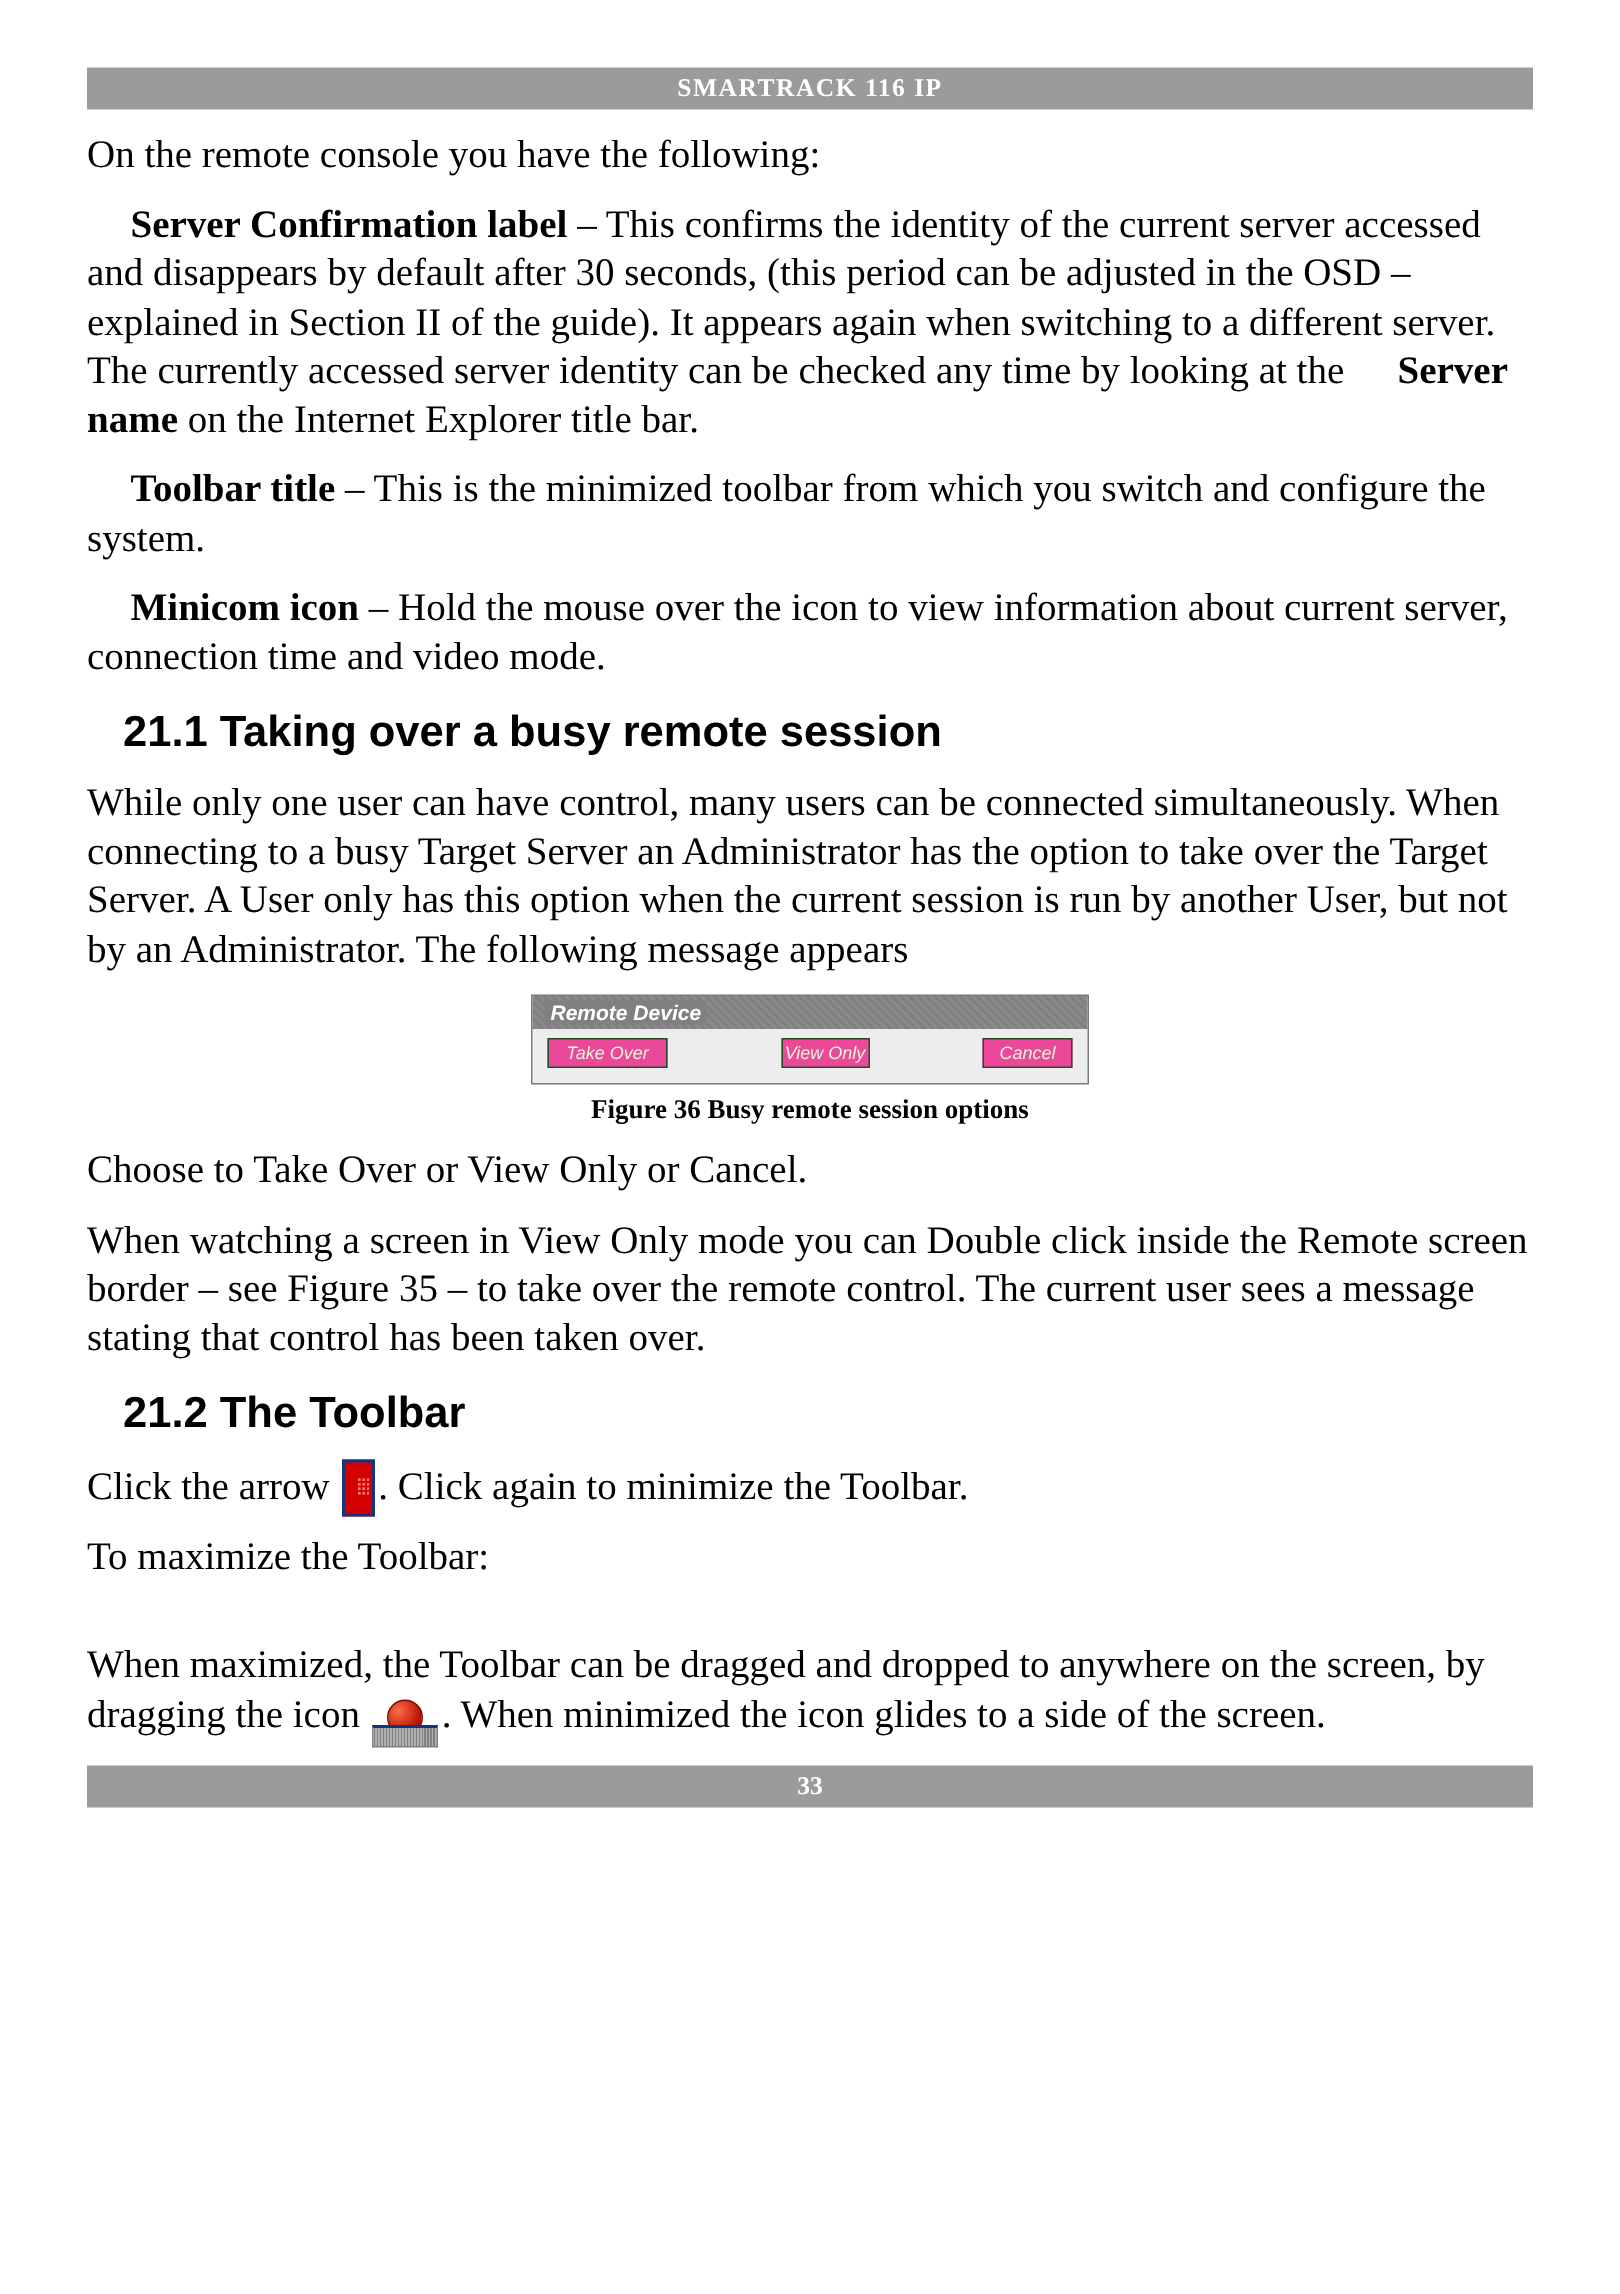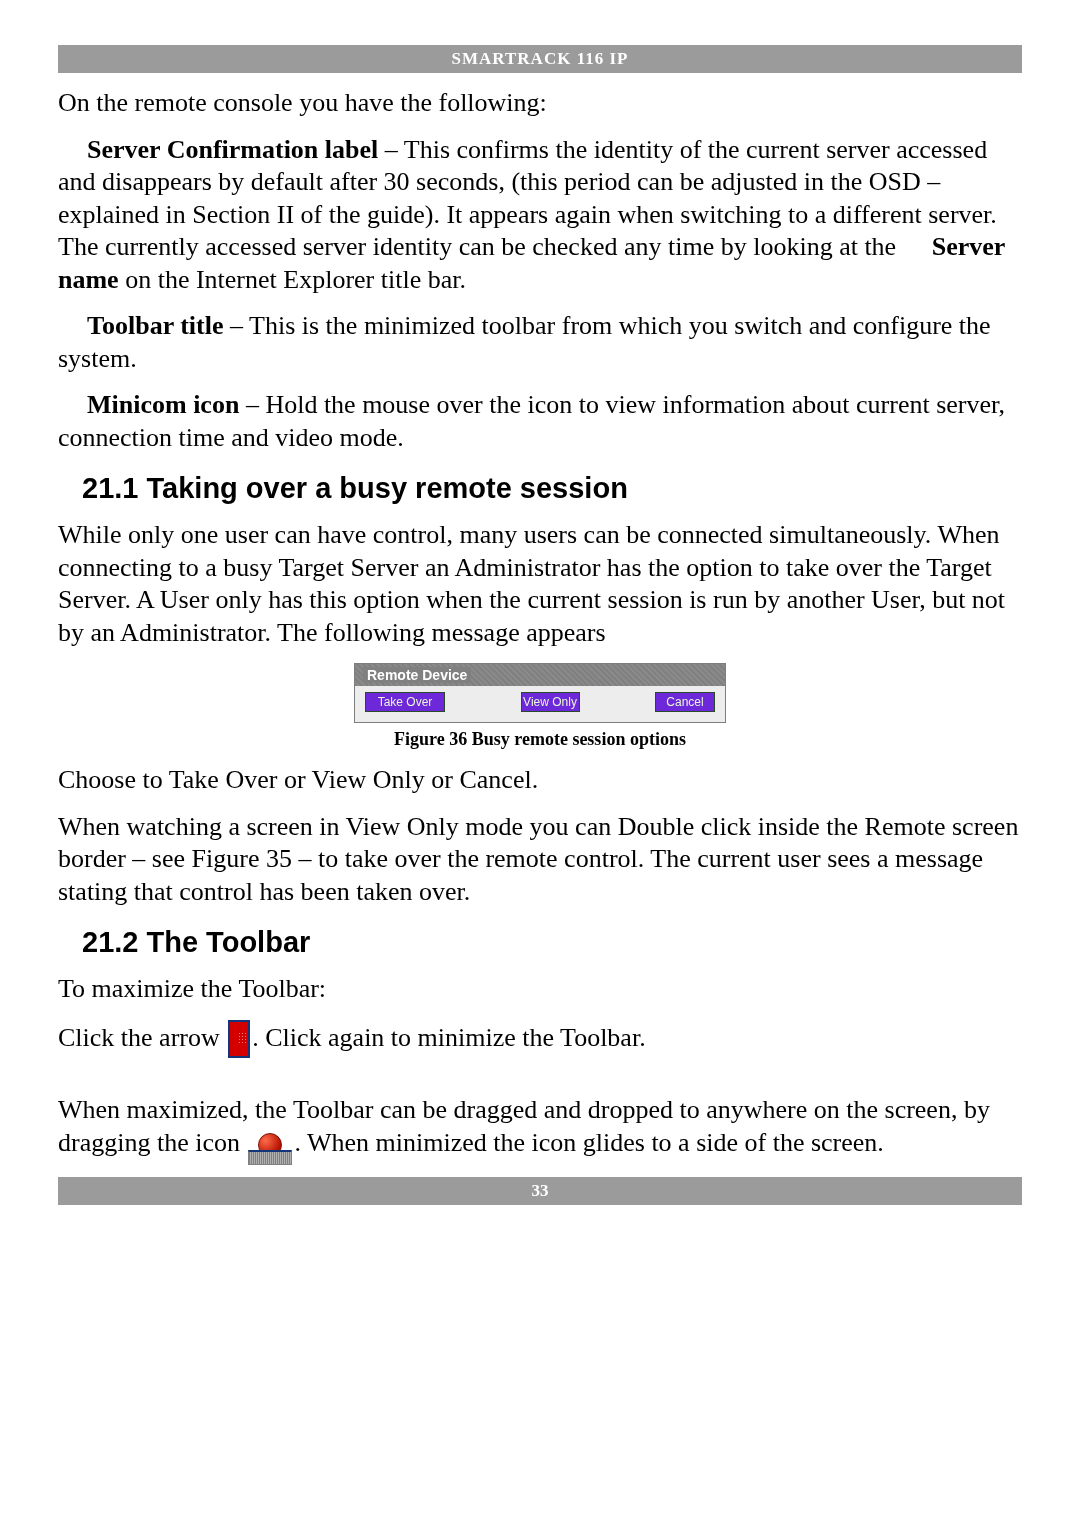--- a/index.html
+++ b/index.html
@@ -49,20 +49,21 @@
     font-weight: bold;
     font-size: 18px;
     text-align: center;
     margin: 6px 0 12px 0;
   }
   
   .dialog-wrap {
     display: flex;
     justify-content: center;
     margin-top: 8px;
+    font-style: italic;
   }
   .dialog {
     width: 370px;
     border: 1px solid #7d7d7d;
     background: #ededed;
     font-family: Tahoma, Arial, sans-serif;
   }
   .dialog-title {
     background: repeating-linear-gradient(45deg,#808080 0,#808080 2px,#8a8a8a 2px,#8a8a8a 4px);
     color: #fff;
@@ -94,21 +95,21 @@
     color: #2f4f7a;
     font-size: 13px;
     margin-top: 4px;
   }
   .dialog-buttons {
     display: flex;
     justify-content: space-between;
     padding: 6px 10px 10px 10px;
   }
   .dlg-btn {
-    background: #6d28d9;
+    background: #ec4899;
     border: 1px solid #2a4a2a;
     color: #e9f5d8;
     font-size: 12px;
     padding: 2px 0;
     text-align: center;
     box-sizing: border-box;
   }
   .dlg-btn.take { width: 80px; }
   .dlg-btn.view { width: 59px; }
   .dlg-btn.cancel { width: 60px; }
@@ -201,25 +202,25 @@
     </div>
   </div>
   <div class="caption">Figure 36 Busy remote session options</div>
 
   <p class="body-text">Choose to Take Over or View Only or Cancel.</p>
 
   <p class="body-text">When watching a screen in View Only mode you can Double click inside the Remote screen border – see Figure 35 – to take over the remote control. The current user sees a message stating that control has been taken over.</p>
 
   <h2 class="section">21.2 The Toolbar</h2>
 
+  <p class="body-text">
+    <span>Click the arrow </span><span class="inline-icon arrow-icon"></span><span>. Click again to minimize the Toolbar.</span>
+  </p>
+
   <p class="body-text">To maximize the Toolbar:</p>
-
-  <p class="body-text">
-    <span>Click the arrow </span><span class="inline-icon arrow-icon"></span><span>. Click again to minimize the Toolbar.</span>
-  </p>
 
   <p class="body-text" style="margin-top:40px">
     <span>When maximized, the Toolbar can be dragged and dropped to anywhere on the screen, by dragging the icon </span><span class="drag-icon"><span class="ball"></span><span class="bar"></span></span><span>. When minimized the icon glides to a side of the screen.</span>
   </p>
 
   <div class="footer-space"></div>
   <div class="footer-bar">
     <span>33</span>
   </div>
 

